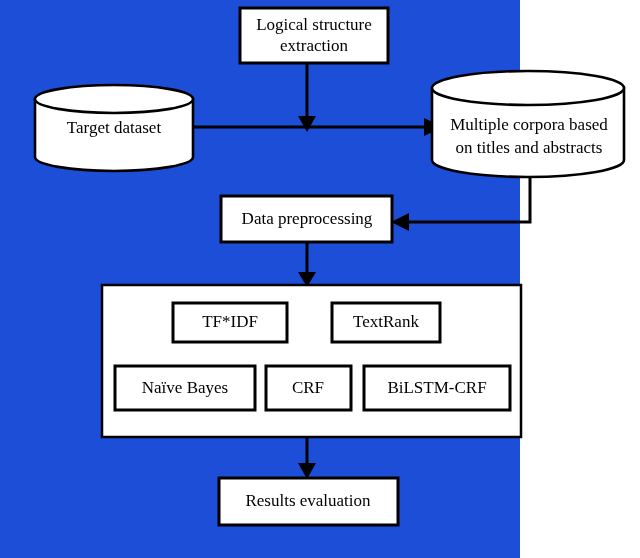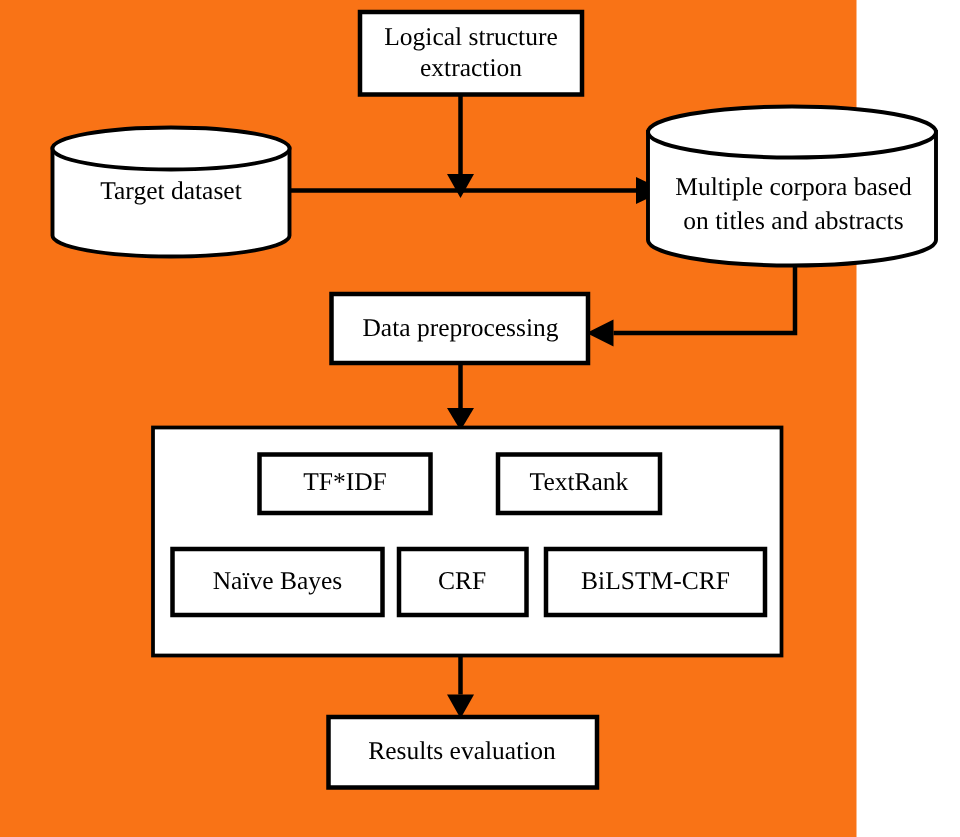--- a/index.html
+++ b/index.html
@@ -8,23 +8,23 @@
     background: #ffffff;
   }
   body {
     width: 640px;
     height: 558px;
     overflow: hidden;
     font-family: "Liberation Serif", "DejaVu Serif", serif;
   }
   #diagram-root {
     position: relative;
-    width: 571px;
+    width: 520px;
     height: 558px;
-    background: #f97316;
+    background: #1d4ed8;
   }
   svg#flowchart {
     display: block;
     width: 640px;
     height: 558px;
   }
   .node-shape {
     fill: #ffffff;
     stroke: #000000;
     stroke-width: 3;

